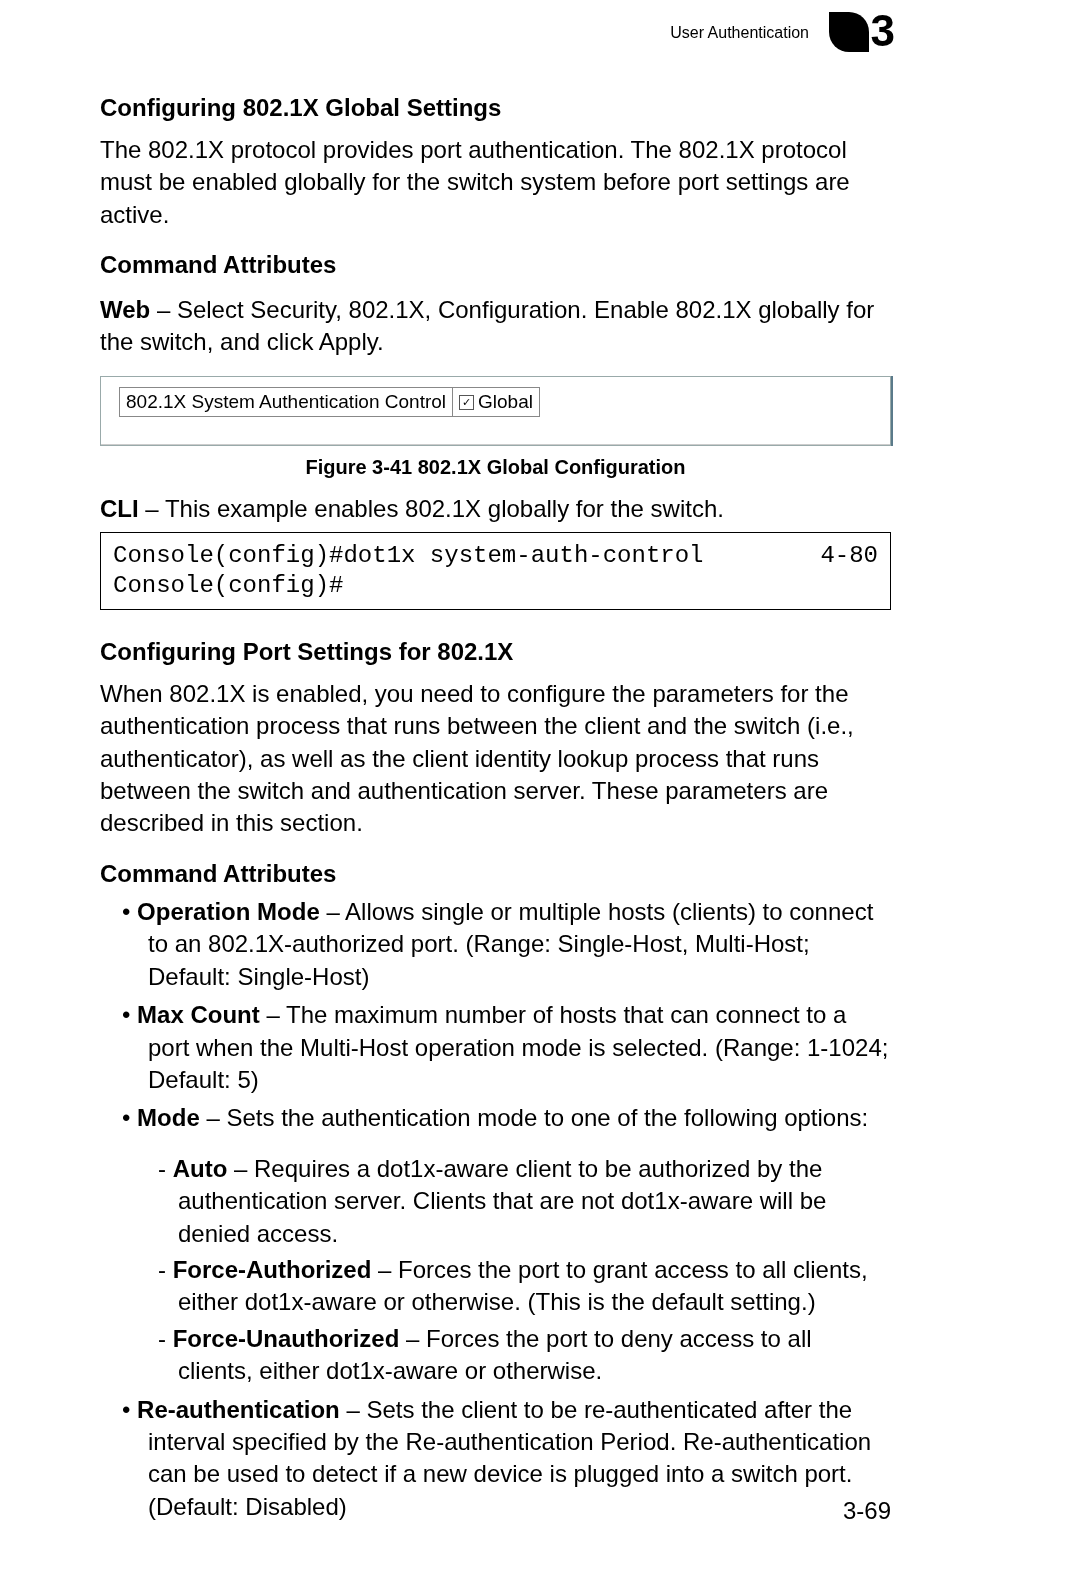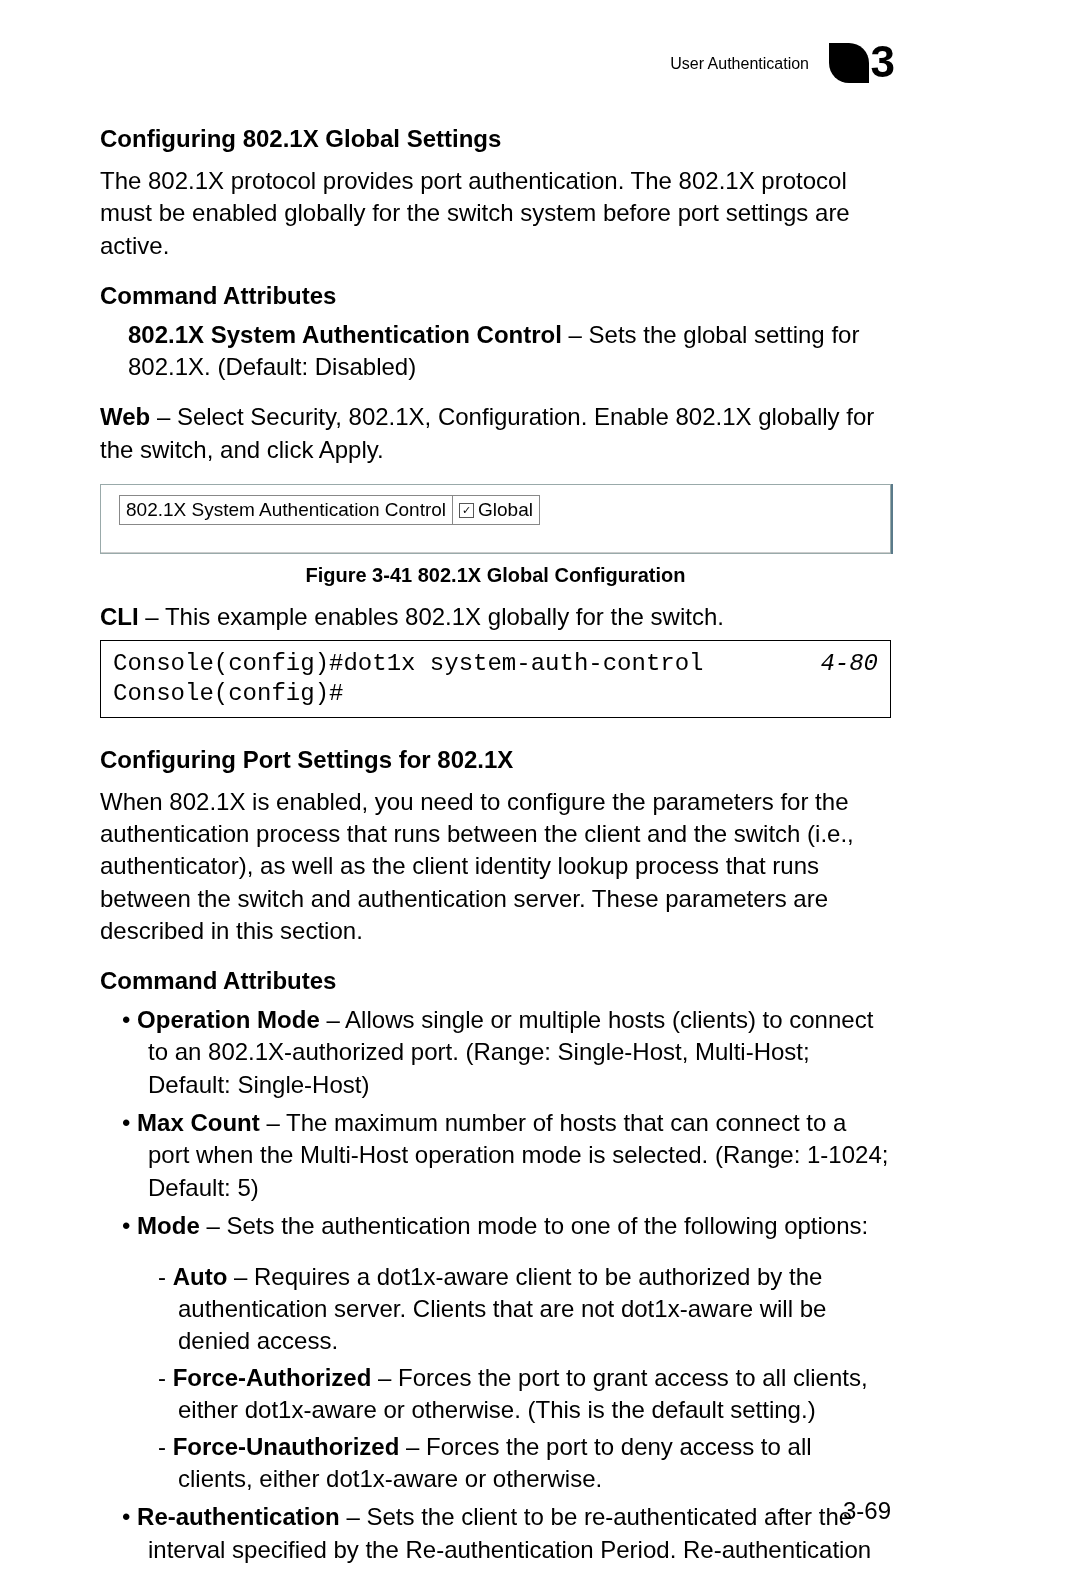--- a/index.html
+++ b/index.html
@@ -6,21 +6,21 @@
     margin: 0;
     padding: 0;
     background: #fff;
     font-family: Arial, Helvetica, sans-serif;
     color: #000;
   }
   .page {
     width: 981px;
     height: 1570px;
     box-sizing: border-box;
-    padding: 43px 90px 0 100px;
+    padding: 12px 90px 0 100px;
     position: relative;
   }
   .header-row {
     display: flex;
     justify-content: flex-end;
     align-items: center;
     gap: 20px;
     margin-bottom: 40px;
   }
   .chapter-icon {
@@ -119,21 +119,21 @@
     padding: 8px 12px;
     font-family: "Courier New", monospace;
     font-size: 24px;
     white-space: pre;
     line-height: 1.25;
     margin: 6px 0 28px 0;
     display: flex;
     justify-content: space-between;
   }
   .cli-left { flex: 1; }
-  .cli-right { font-style: italic; padding-left: 20px; }
+  .cli-right { padding-left: 20px; }
   ul.bullets {
     list-style: none;
     padding-left: 0;
     margin: 0;
   }
   ul.bullets > li {
     font-size: 24px;
     line-height: 1.35;
     padding-left: 48px;
     text-indent: -26px;
@@ -174,25 +174,20 @@
     <span class="chapter-icon">
       <span class="leaf"></span>
       <span class="num">3</span>
     </span>
   </div>
 
   <h3 class="section">Configuring 802.1X Global Settings</h3>
   <p class="body">The 802.1X protocol provides port authentication. The 802.1X protocol must be enabled globally for the switch system before port settings are active.</p>
 
   <p class="body bold-run" style="margin-bottom:6px">Command Attributes</p>
-  <div class="attr-block">
-    <span class="attr-line">
-      <span class="bold-run">802.1X System Authentication Control</span><span> – Sets the global setting for 802.1X. (Default: Disabled)</span>
-    </span>
-  </div>
 
   <p class="body">
     <span class="bold-run">Web</span><span> – Select Security, 802.1X, Configuration. Enable 802.1X globally for the switch, and click Apply.</span>
   </p>
 
   <div class="config-shot">
     <div class="opt-table">
       <div class="cell-label">802.1X System Authentication Control</div>
       <div class="cell-val">
         <span class="chk">✓</span>

